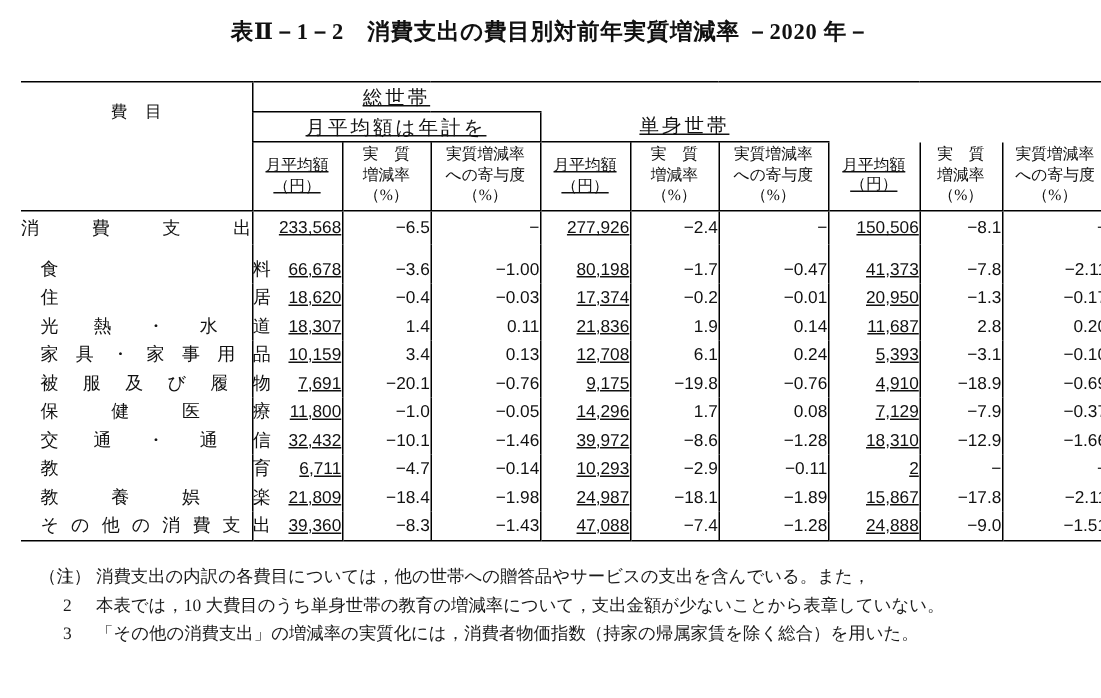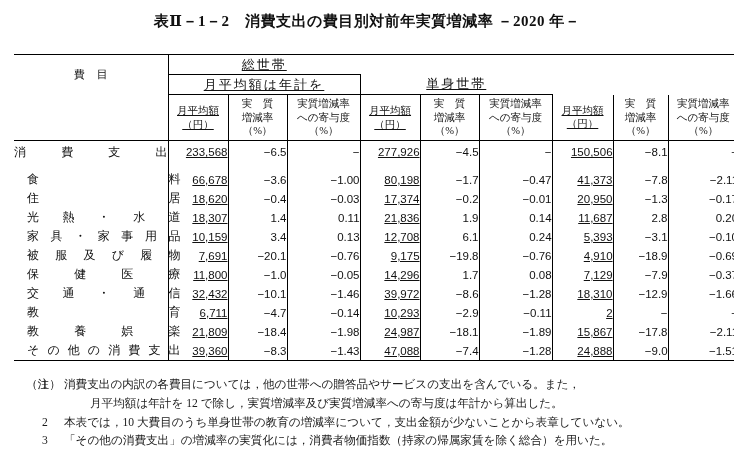--- a/index.html
+++ b/index.html
@@ -226,21 +226,21 @@
               <span>消</span>
               <span>費</span>
               <span>支</span>
               <span>出</span>
             </span>
           </td>
           <td class="num vl-left-th">233,568</td>
           <td class="num vl-left">−6.5</td>
           <td class="num vl-left">−</td>
           <td class="num vl-left-th">277,926</td>
-          <td class="num vl-left">−4.5</td>
+          <td class="num vl-left">−2.4</td>
           <td class="num vl-left">−</td>
           <td class="num vl-left-th">150,506</td>
           <td class="num vl-left">−8.1</td>
           <td class="num vl-left">−</td>
         </tr>
         <tr class="row-gap">
           <td></td>
           <td class="vl-left-th"></td>
           <td class="vl-left"></td>
           <td class="vl-left"></td>
@@ -449,21 +449,20 @@
       </tbody>
   </table>
 </div>
 
 <div class="notes" id="notes">
     <div class="note-row">
       <div class="note-tag">（注）</div>
       <div class="note-num">1</div>
       <div class="note-body">消費支出の内訳の各費目については，他の世帯への贈答品やサービスの支出を含んでいる。また，</div>
     </div>
-    <div class="note-cont">月平均額は年計を 12 で除し，実質増減率及び実質増減率への寄与度は年計から算出した。</div>
     <div class="note-row">
       <div class="note-tag"></div>
       <div class="note-num">2</div>
       <div class="note-body">本表では，10 大費目のうち単身世帯の教育の増減率について，支出金額が少ないことから表章していない。</div>
     </div>
     <div class="note-row">
       <div class="note-tag"></div>
       <div class="note-num">3</div>
       <div class="note-body">「その他の消費支出」の増減率の実質化には，消費者物価指数（持家の帰属家賃を除く総合）を用いた。</div>
     </div>

